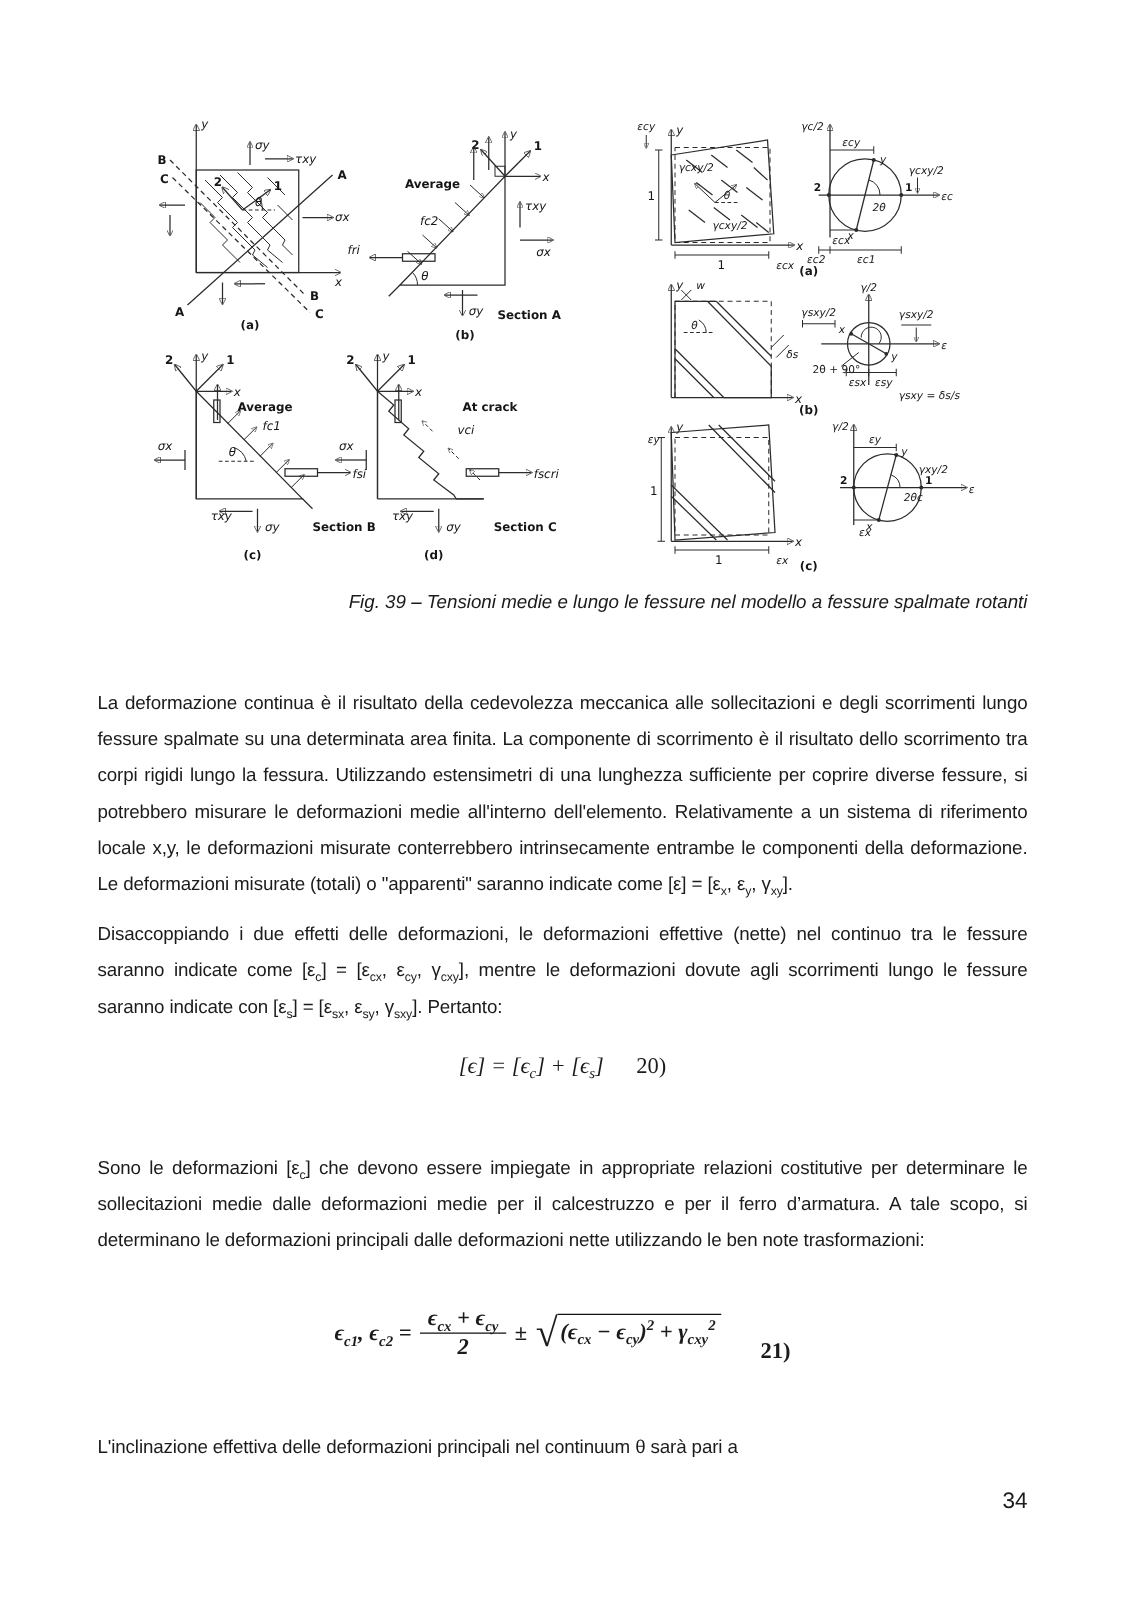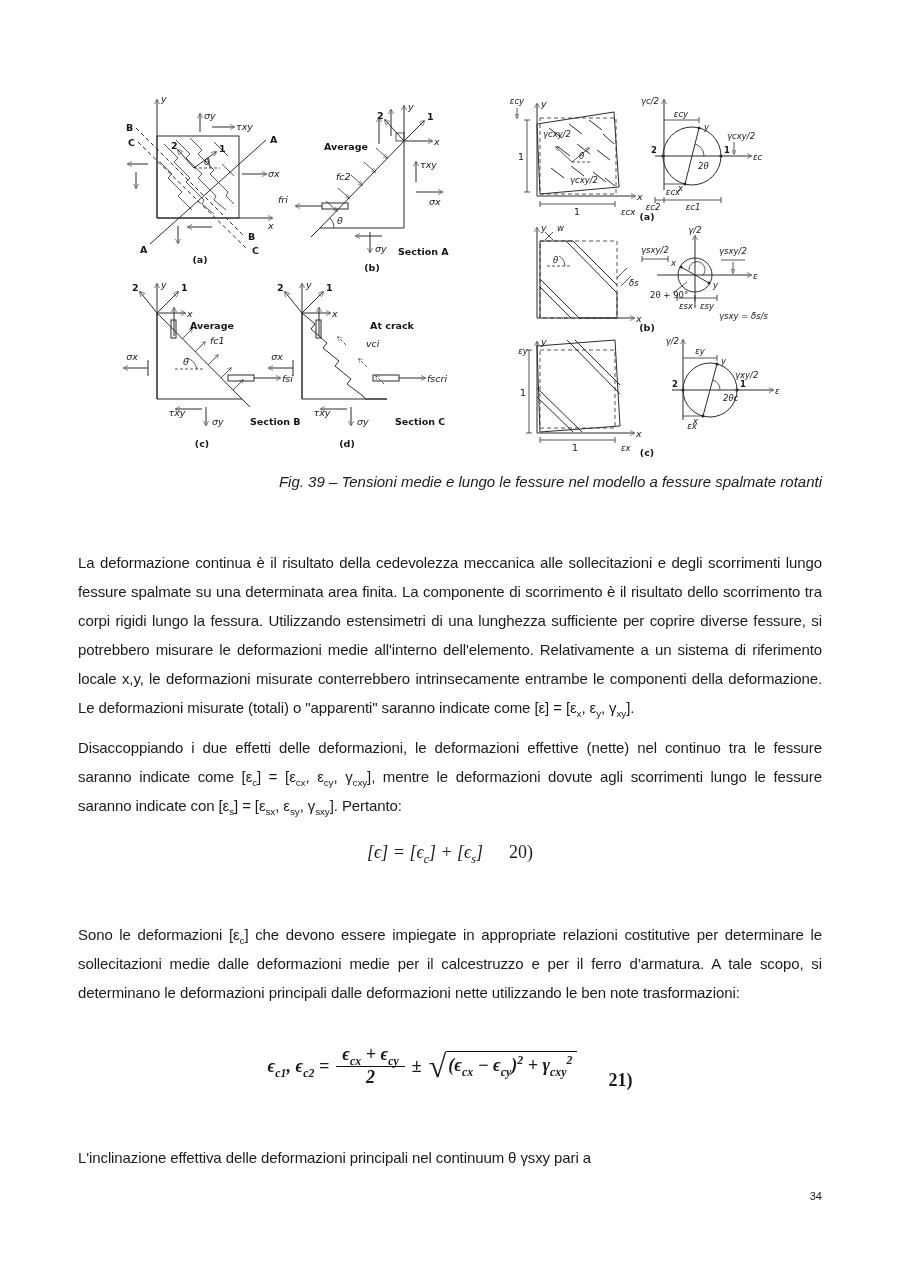--- a/index.html
+++ b/index.html
@@ -17,21 +17,21 @@
   .eq21{left:78px;width:744px;display:flex;align-items:center;justify-content:center;
         gap:7px;font-family:"Liberation Serif",serif;font-style:italic;font-size:18px;font-weight:bold;}
   .eq21 sup{font-size:66%;line-height:0;}
   .frac{display:inline-flex;flex-direction:column;align-items:center;line-height:1.2;}
   .fden{border-top:1.4px solid #111;align-self:stretch;text-align:center;}
   .fnum{padding:0 6px;}
   .sqrt{display:inline-flex;align-items:flex-start;}
   .radsign{font-size:32px;font-style:normal;line-height:1;transform:translateY(-1px);}
   .radbar{border-top:1.4px solid #111;padding:3px 5px 0 2px;text-align:right;}
   .eqtag{font-style:normal;padding-left:24px;margin-top:28px;}
-  .pagenum{left:78px;width:744px;text-align:right;font-size:11px;}
+  .pagenum{left:78px;width:744px;text-align:right;font-size:18px;}
   .fig text{font-family:"DejaVu Sans",sans-serif;font-size:9.5px;fill:#161616;stroke:none;}
   .fig .b{font-weight:bold;}
   .fig .i{font-style:italic;}
   .fig .sm{font-size:8.5px;}
   .fig line,.fig path,.fig rect,.fig polyline,.fig polygon,.fig circle{
       stroke:#2b2b2b;fill:none;stroke-width:1;}
   .fig .dash{stroke-dasharray:4 3;}
   .fig .dash2{stroke-dasharray:3 2;}
   .fig .thin{stroke-width:0.8;}
   .fig .dot{fill:#2b2b2b;stroke:none;}
@@ -387,15 +387,15 @@
     <span class="fden">2</span>
   </span>
   <span>±</span>
   <span class="sqrt">
     <span class="radsign">√</span>
     <span class="radbar"><span>(ϵ</span><sub>cx</sub><span> − ϵ</span><sub>cy</sub><span>)</span><sup>2</sup><span> + γ</span><sub>cxy</sub><sup>2</sup></span>
   </span>
   <span class="eqtag">21)</span>
 </div>
 
-<div class="abs para" style="top:1143px"><span>L'inclinazione effettiva delle deformazioni principali nel continuum θ γsxy pari a</span></div>
+<div class="abs para" style="top:1143px"><span>L'inclinazione effettiva delle deformazioni principali nel continuum θ sarà pari a</span></div>
 
 <div class="abs pagenum" style="top:1190px">34</div>
 
 </body></html>

